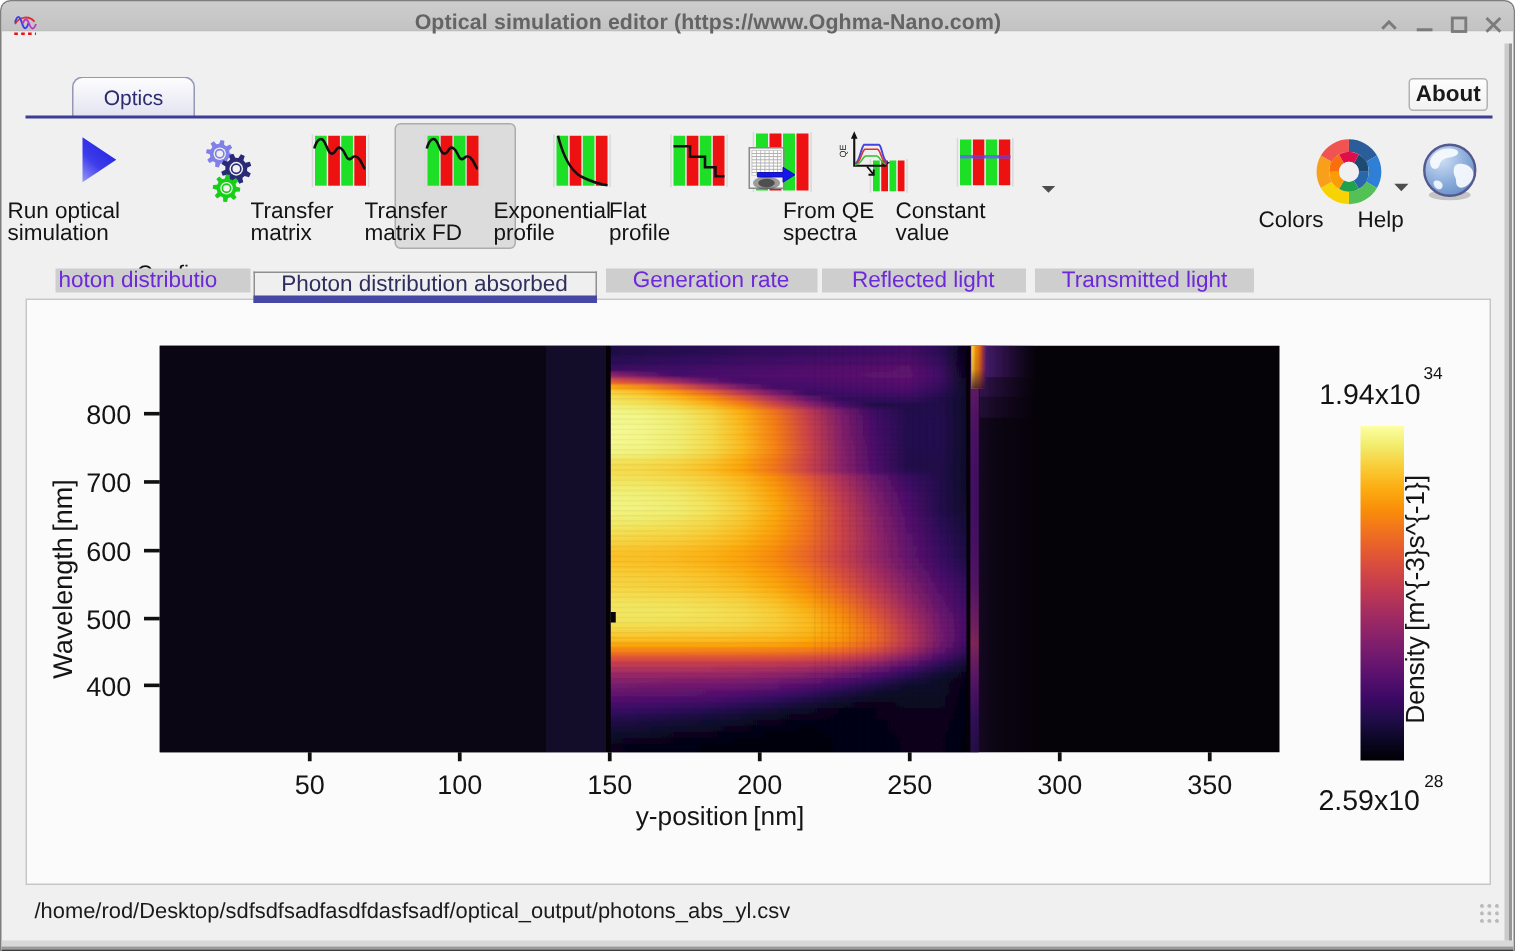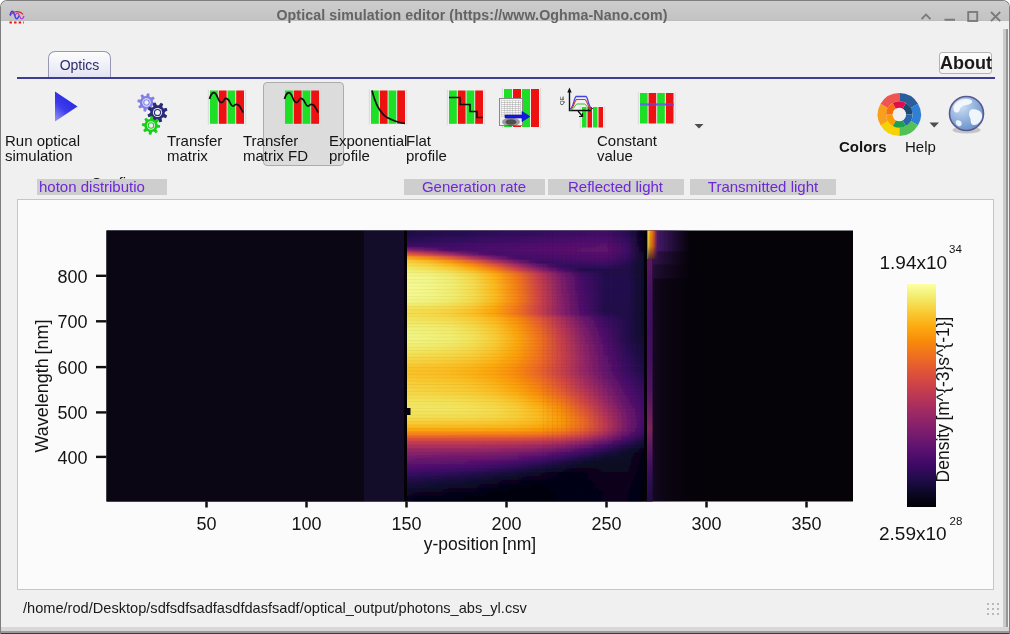--- a/index.html
+++ b/index.html
@@ -1,21 +1,21 @@
 <!DOCTYPE html>
 <html><head><meta charset="utf-8"><style>
 *{margin:0;padding:0;box-sizing:border-box}
 html,body{width:1010px;height:634px;background:#fff;font-family:"Liberation Sans",sans-serif;overflow:hidden}
 .win{position:absolute;left:0;top:0;width:1010px;height:634px;background:#f0f0f0;border:1px solid #7e7e7e;border-bottom:none;border-radius:7px 7px 0 0;overflow:hidden}
 .tbar{position:absolute;left:0;top:0;width:100%;height:20px;background:linear-gradient(#cdcdcd,#c3c3c3);border-bottom:1px solid #bdbdbd;border-radius:6px 6px 0 0}
 .title{position:absolute;left:0;top:6px;width:942px;text-align:center;font-size:14.2px;font-weight:bold;color:#646464;letter-spacing:0.1px}
 .lay{position:absolute;left:0;top:0;z-index:3}
-.optics{position:absolute;left:47px;top:50px;width:63px;height:27px;background:linear-gradient(#fdfdfe,#e2e3f1);border:1px solid #9597b5;border-bottom:none;border-radius:7px 7px 0 0;color:#2c2c6e;font-size:14px;text-align:center;line-height:26px}
+.optics{position:absolute;left:47px;top:50px;width:82px;height:27px;background:linear-gradient(#fdfdfe,#e2e3f1);border:1px solid #9597b5;border-bottom:none;border-radius:7px 7px 0 0;color:#2c2c6e;font-size:14px;text-align:center;line-height:26px}
 .bluebar{position:absolute;left:16px;top:76px;width:978px;height:2.4px;background:#3d3d96}
-.about{position:absolute;left:938px;top:51px;width:53px;height:21.5px;background:linear-gradient(#fdfdfd,#f2f2f2);border:1px solid #b3b3b3;border-radius:3px;font-size:18px;font-weight:bold;color:#1a1a1a;text-align:center;line-height:20px}
+.about{position:absolute;left:938px;top:51px;width:53px;height:21.5px;background:linear-gradient(#fdfdfd,#f2f2f2);border:1px solid #b3b3b3;border-radius:3px;font-size:15px;font-weight:bold;color:#1a1a1a;text-align:center;line-height:20px}
 .selbtn{position:absolute;left:262px;top:81px;width:80.5px;height:84px;background:#dcdcdc;border:1px solid #acacac;border-radius:4px}
 .cap{position:absolute;width:120px;text-align:left;font-size:15px;line-height:15.2px;color:#141414}
 .tab{position:absolute;z-index:5;top:178px;height:16px;background:#cecece;font-size:15px;color:#6d28d9;text-align:center;line-height:15.5px}
 .tab.a{top:179.5px;height:21px;background:#efefef;border:1px solid #8f8f8f;border-bottom:none;line-height:15px;color:#2e2e5e}
 .tab.a::after{content:"";position:absolute;left:-1px;right:-1px;bottom:0;height:4.5px;background:#4747a5}
 .panel{position:absolute;z-index:1;left:16px;top:197.5px;width:977px;height:391px;background:#fbfbfb;border:1px solid #c6c6c6}
 .status{position:absolute;left:22px;top:598.5px;font-size:14.6px;color:#1a1a1a}
 .strip1{position:absolute;left:0;top:626px;width:100%;height:4px;background:#d8d8d8}
 .strip2{position:absolute;left:0;top:630px;width:100%;height:2px;background:#9a9a9a}
 .strip3{position:absolute;left:0;top:632px;width:100%;height:2px;background:#3c3c3c}
@@ -29,24 +29,26 @@
 <div class="optics">Optics</div>
 <div class="bluebar"></div>
 <div class="about">About</div>
 <div class="selbtn"></div>
 <div class="cap" style="left:4px;top:132px;">Run optical<br>simulation</div>
     <div class="cap" style="left:90px;top:132px;margin-top:42px;">Configure</div>
     <div class="cap" style="left:166px;top:132px;">Transfer<br>matrix</div>
     <div class="cap" style="left:242px;top:132px;">Transfer<br>matrix FD</div>
     <div class="cap" style="left:328px;top:132px;">Exponential<br>profile</div>
     <div class="cap" style="left:405px;top:132px;">Flat<br>profile</div>
+    <div class="cap" style="left:521px;top:132px;">From QE<br>spectra</div>
     <div class="cap" style="left:596px;top:132px;">Constant<br>value</div>
-    <div class="cap" style="left:838px;top:138px;font-weight:bold;">Colors</div>
+    <div class="cap" style="left:838px;top:138px;">Colors</div>
     <div class="cap" style="left:904px;top:138px;">Help</div>
     <div class="tab i" style="left:36px;width:129.5px;text-align:left;padding-left:2px;">hoton distributio</div>
+    <div class="tab a" style="left:167.5px;width:229px;">Photon distribution absorbed</div>
     <div class="tab i" style="left:402.5px;width:141px;">Generation rate</div>
     <div class="tab i" style="left:546.5px;width:136px;">Reflected light</div>
     <div class="tab i" style="left:689px;width:146px;">Transmitted light</div>
 <div class="panel"></div>
 <svg class="lay" width="1010" height="634" viewBox="0 0 1010 634" font-family="'Liberation Sans',sans-serif">
       <defs>
         <linearGradient id="r0" gradientUnits="userSpaceOnUse" x1="406" y1="0" x2="643.5" y2="0">
           <stop offset="0.000" stop-color="#1e0c45"></stop>
           <stop offset="0.093" stop-color="#230c4c"></stop>
           <stop offset="0.185" stop-color="#260c51"></stop>

